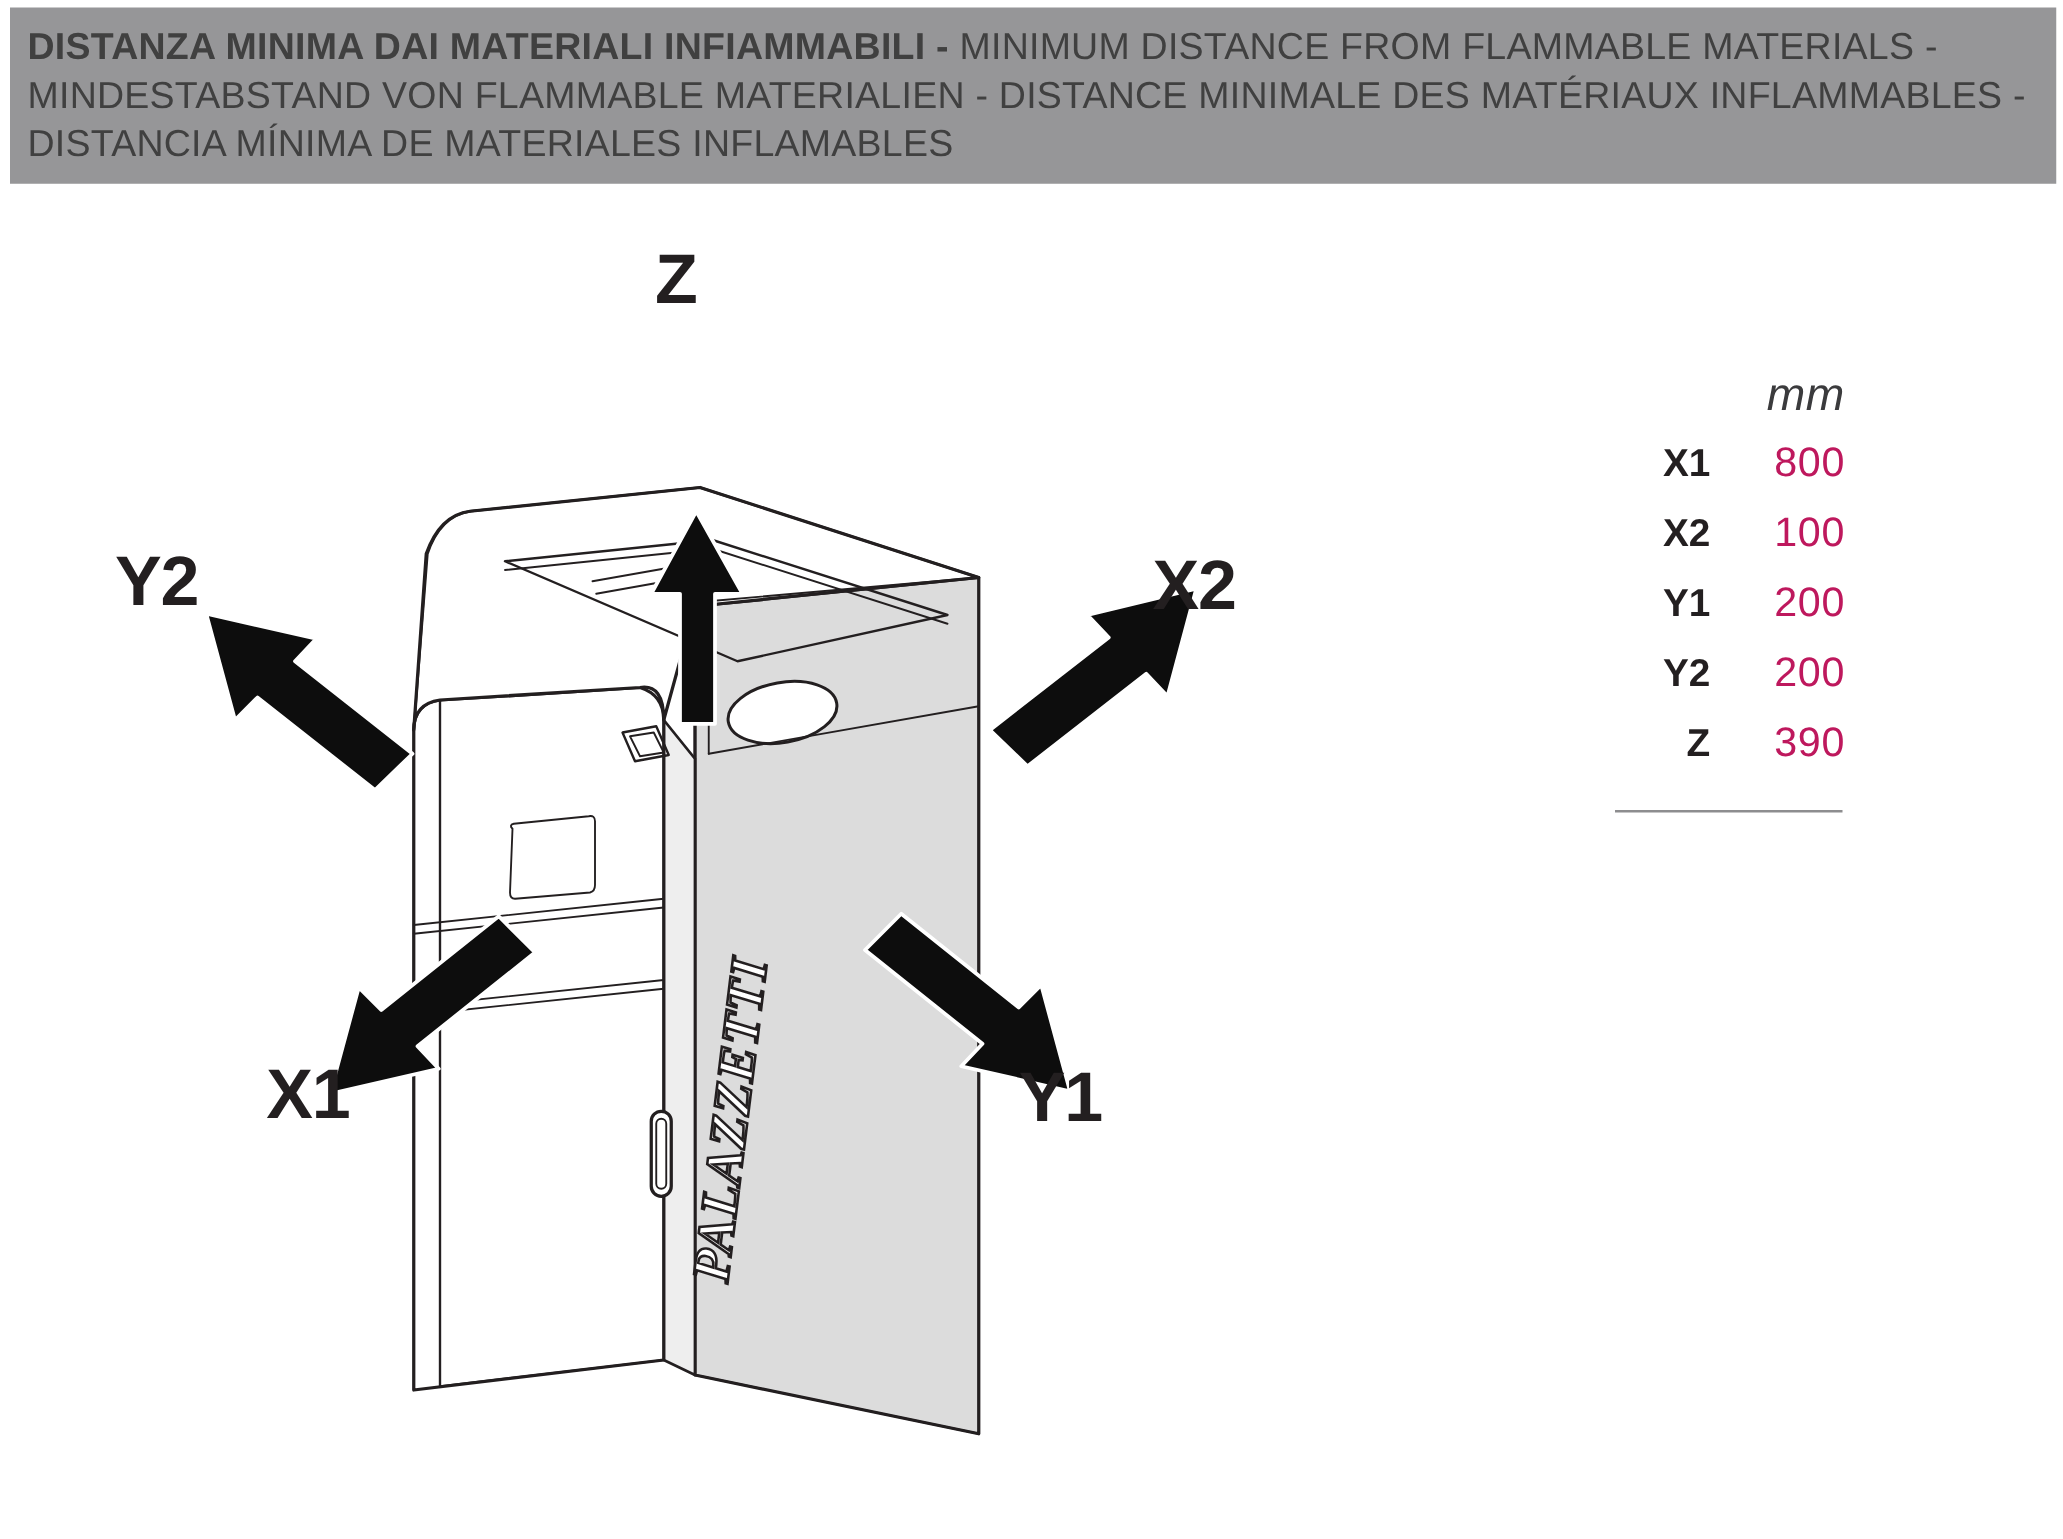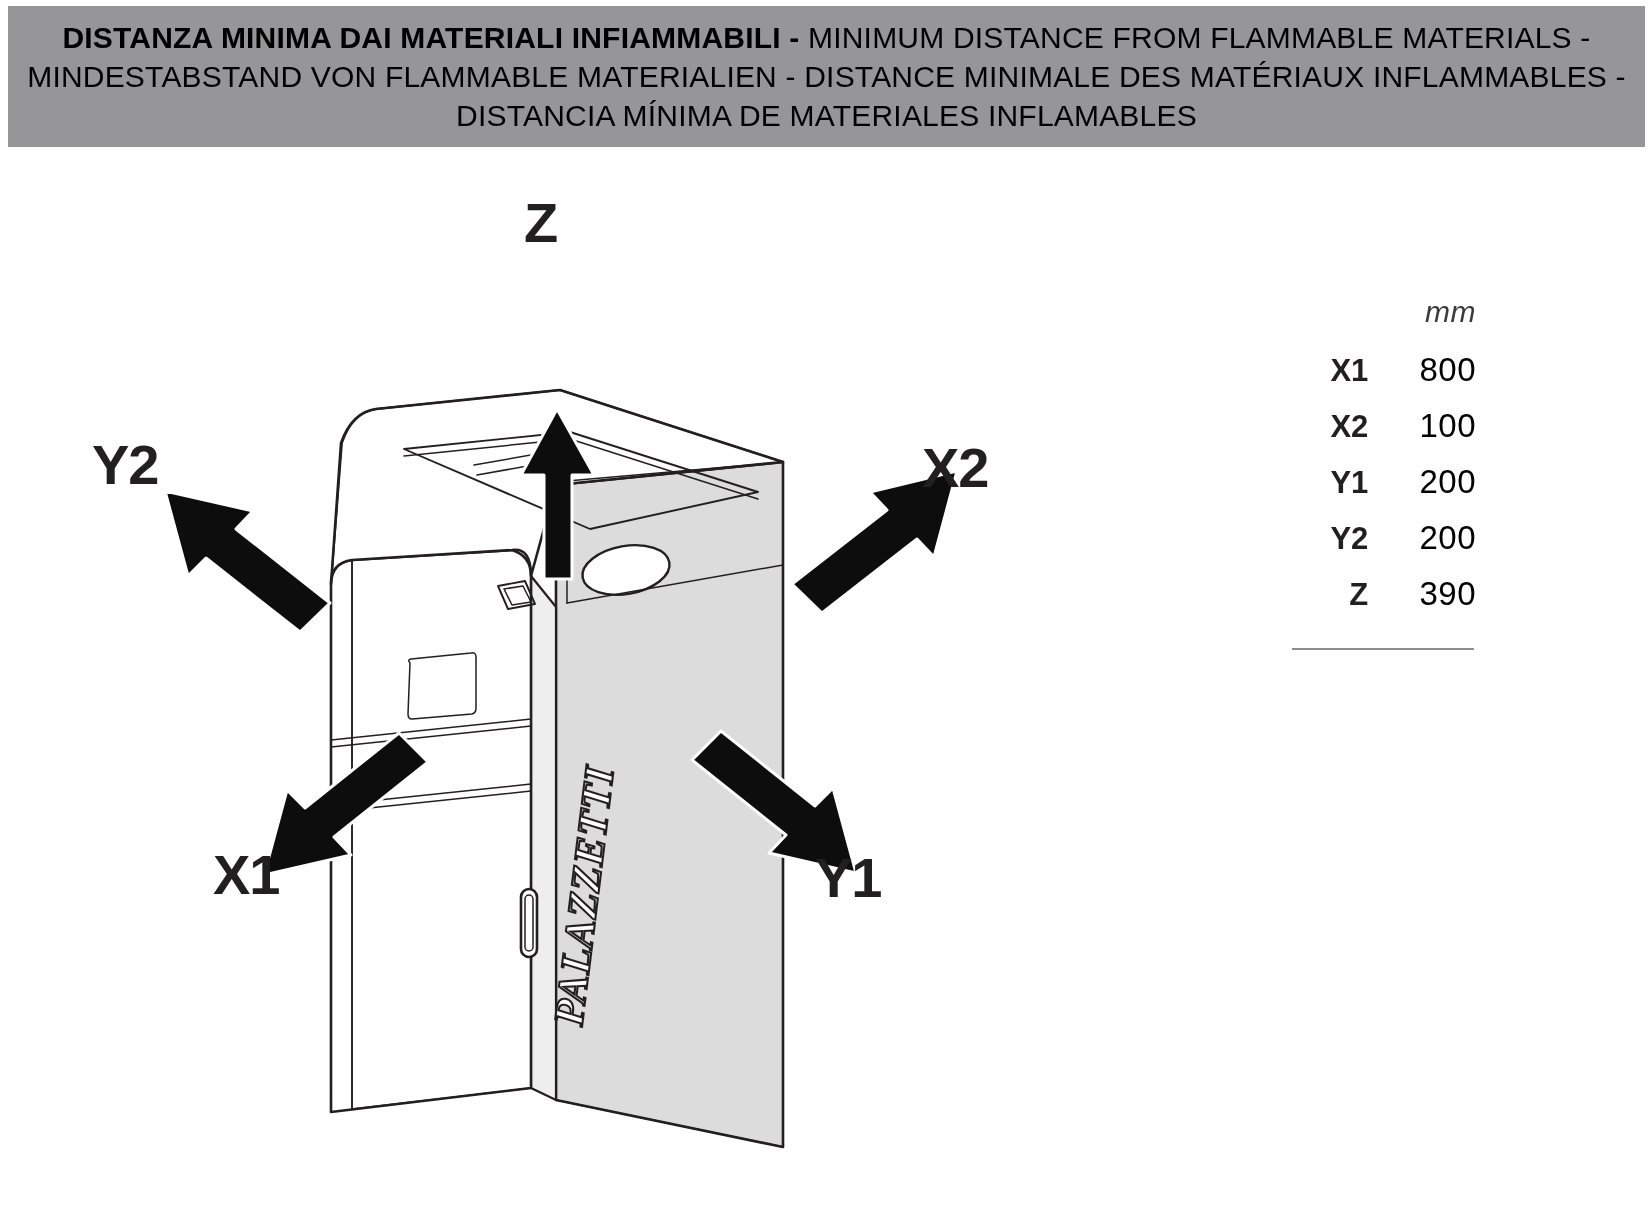--- a/index.html
+++ b/index.html
@@ -24,25 +24,24 @@
     top: 6px;
     width: 1637px;
     height: 141px;
     background: #969698;
     box-sizing: border-box;
     display: flex;
     align-items: center;
     justify-content: center;
   }
   #header-text {
-    color: #000000;
+    color: #404040;
     font-size: 30px;
     line-height: 39px;
     letter-spacing: 0.2px;
-    text-align: center;
     padding: 0 14px;
     font-weight: 400;
   }
   #header-text .hl {
     font-weight: 700;
   }
 
   
   #diagram-stage {
     position: absolute;
@@ -81,21 +80,21 @@
     width: 200px;
   }
   #measure-unit-row {
     height: 56px;
     position: relative;
   }
   #measure-unit {
     position: absolute;
     right: 10px;
     top: 0;
-    font-size: 30px;
+    font-size: 37px;
     font-style: italic;
     color: #3b3b3d;
     letter-spacing: 0.5px;
   }
   .measure-row {
     display: flex;
     align-items: baseline;
     height: 56px;
   }
   .measure-key {
@@ -105,21 +104,21 @@
     font-weight: 700;
     color: #231f20;
     letter-spacing: -0.2px;
   }
   .measure-val {
     flex: 1;
     text-align: right;
     padding-right: 10px;
     font-size: 33px;
     font-weight: 400;
-    color: #000000;
+    color: #be185d;
     letter-spacing: 0.5px;
   }
   #measure-rule {
     position: absolute;
     left: 1292px;
     top: 501px;
     width: 182px;
     height: 2px;
     background: #8d8d8f;
   }

